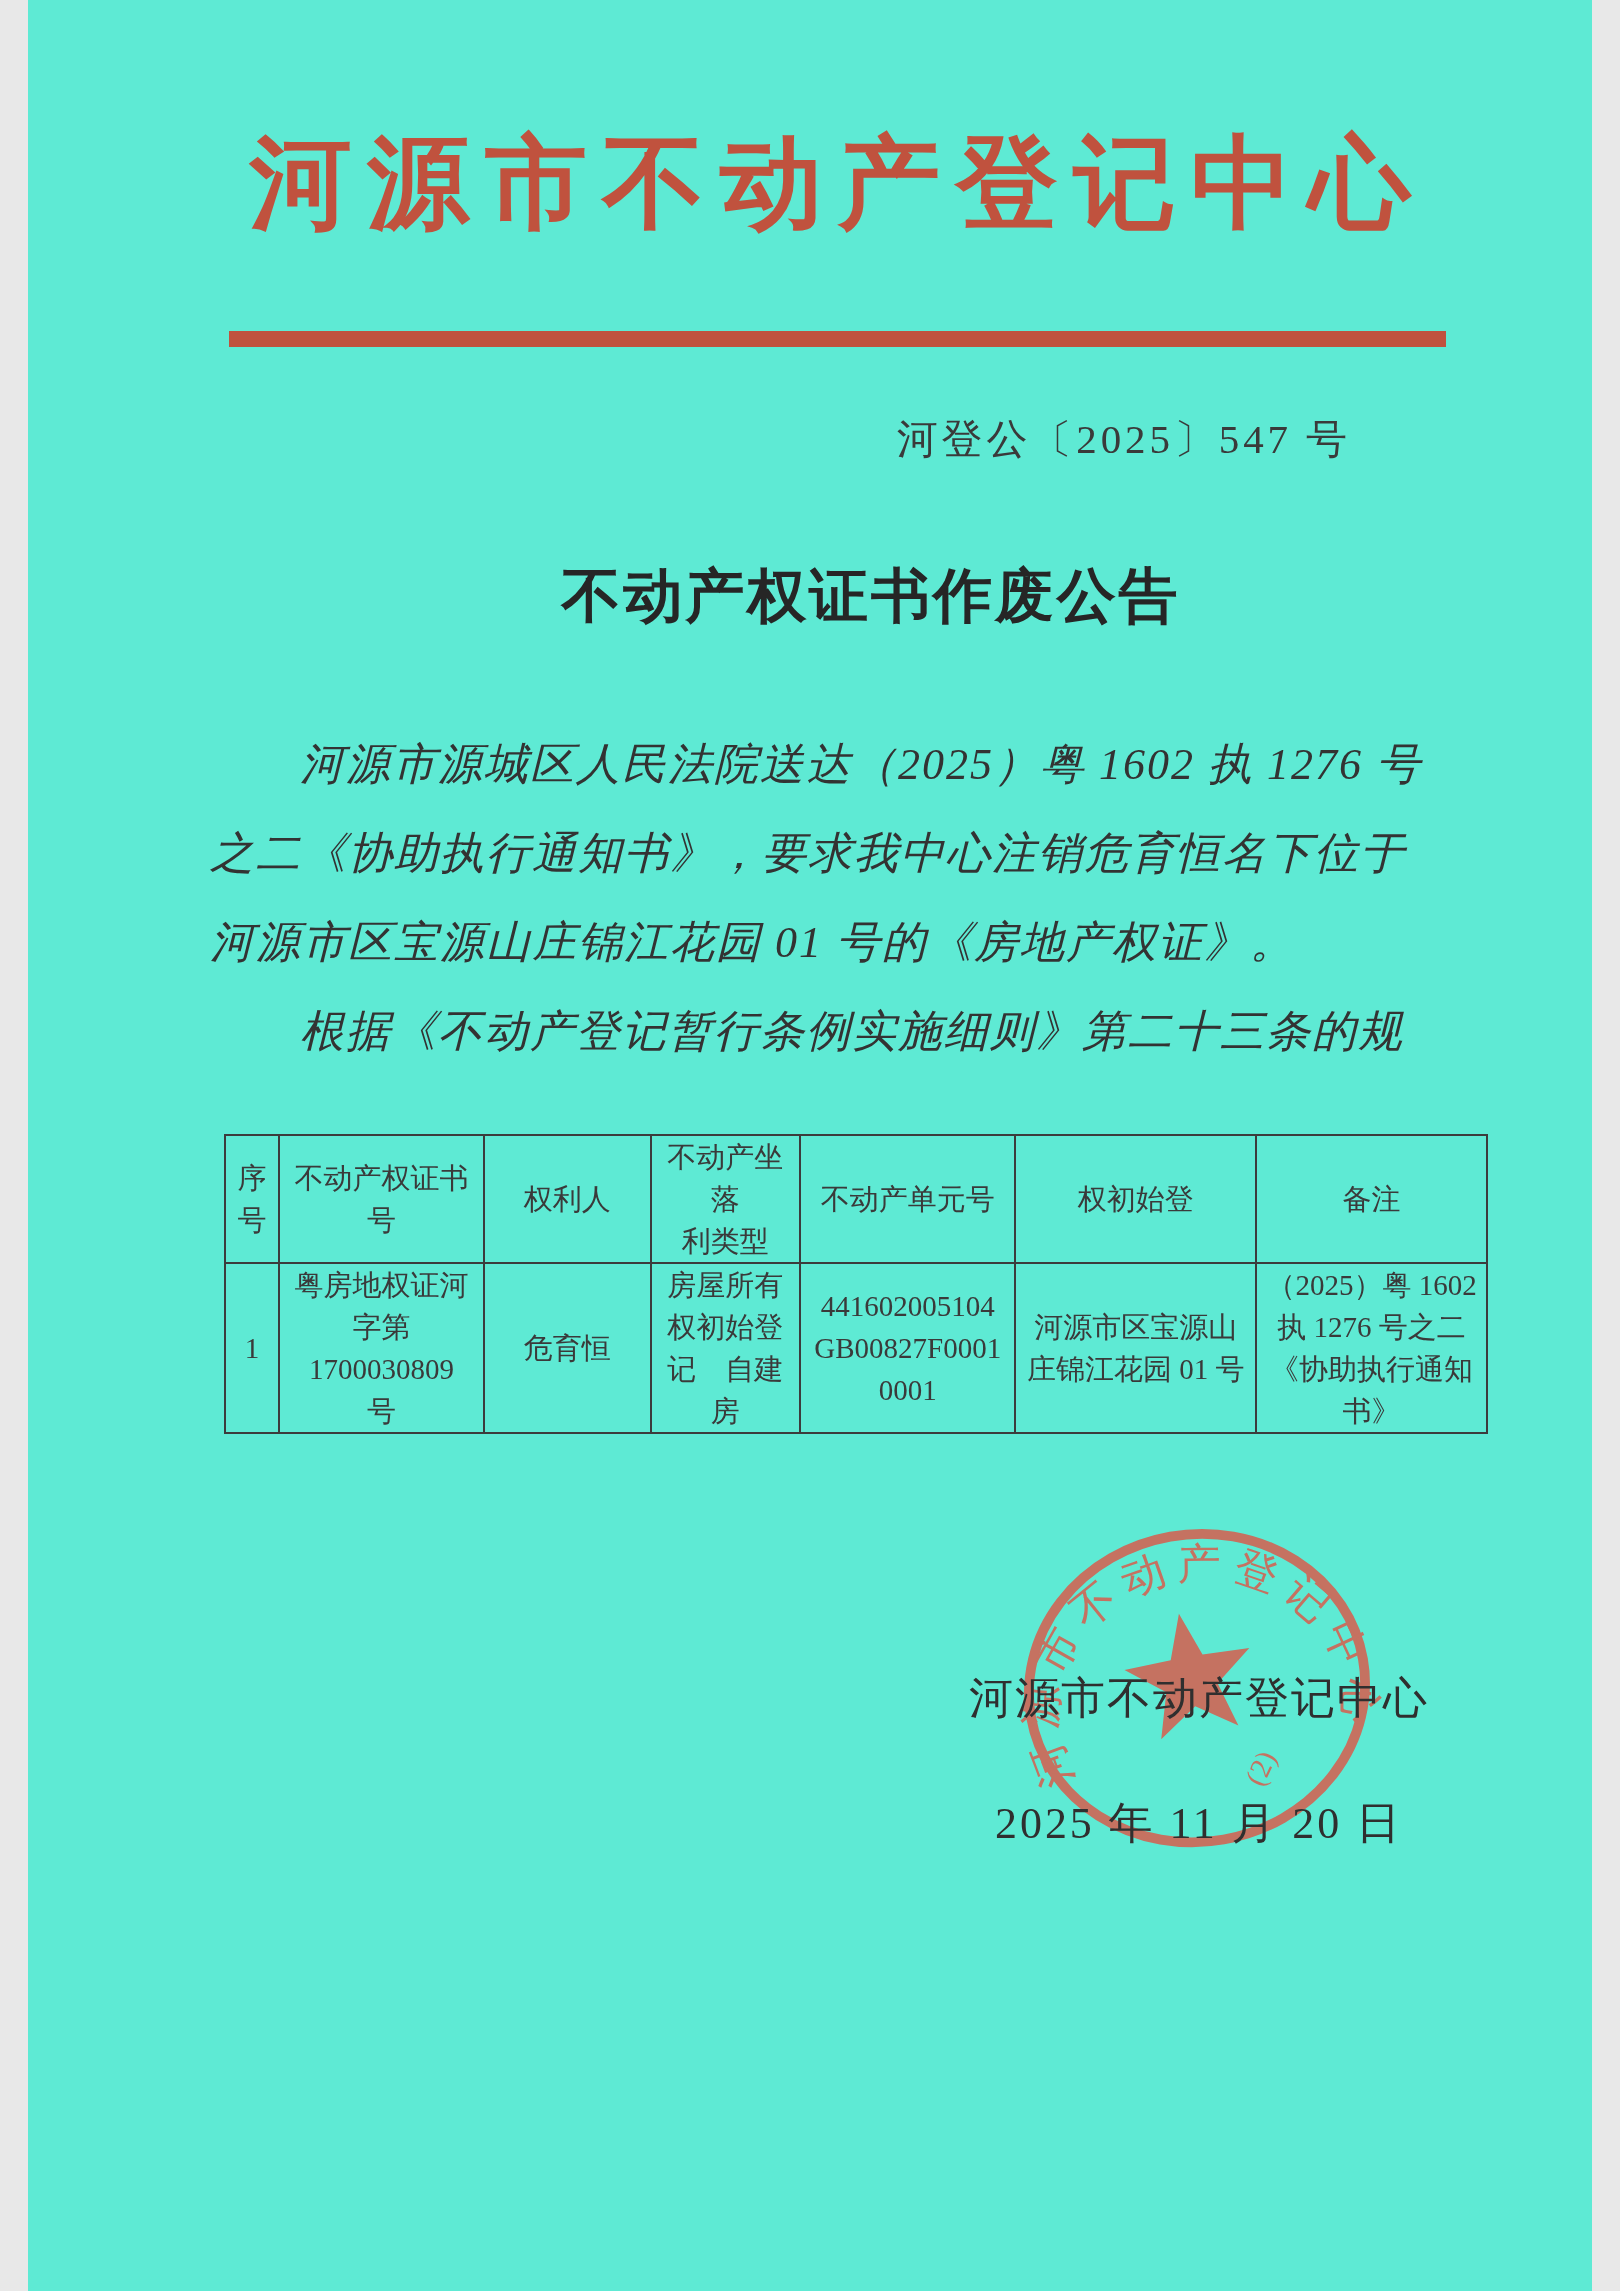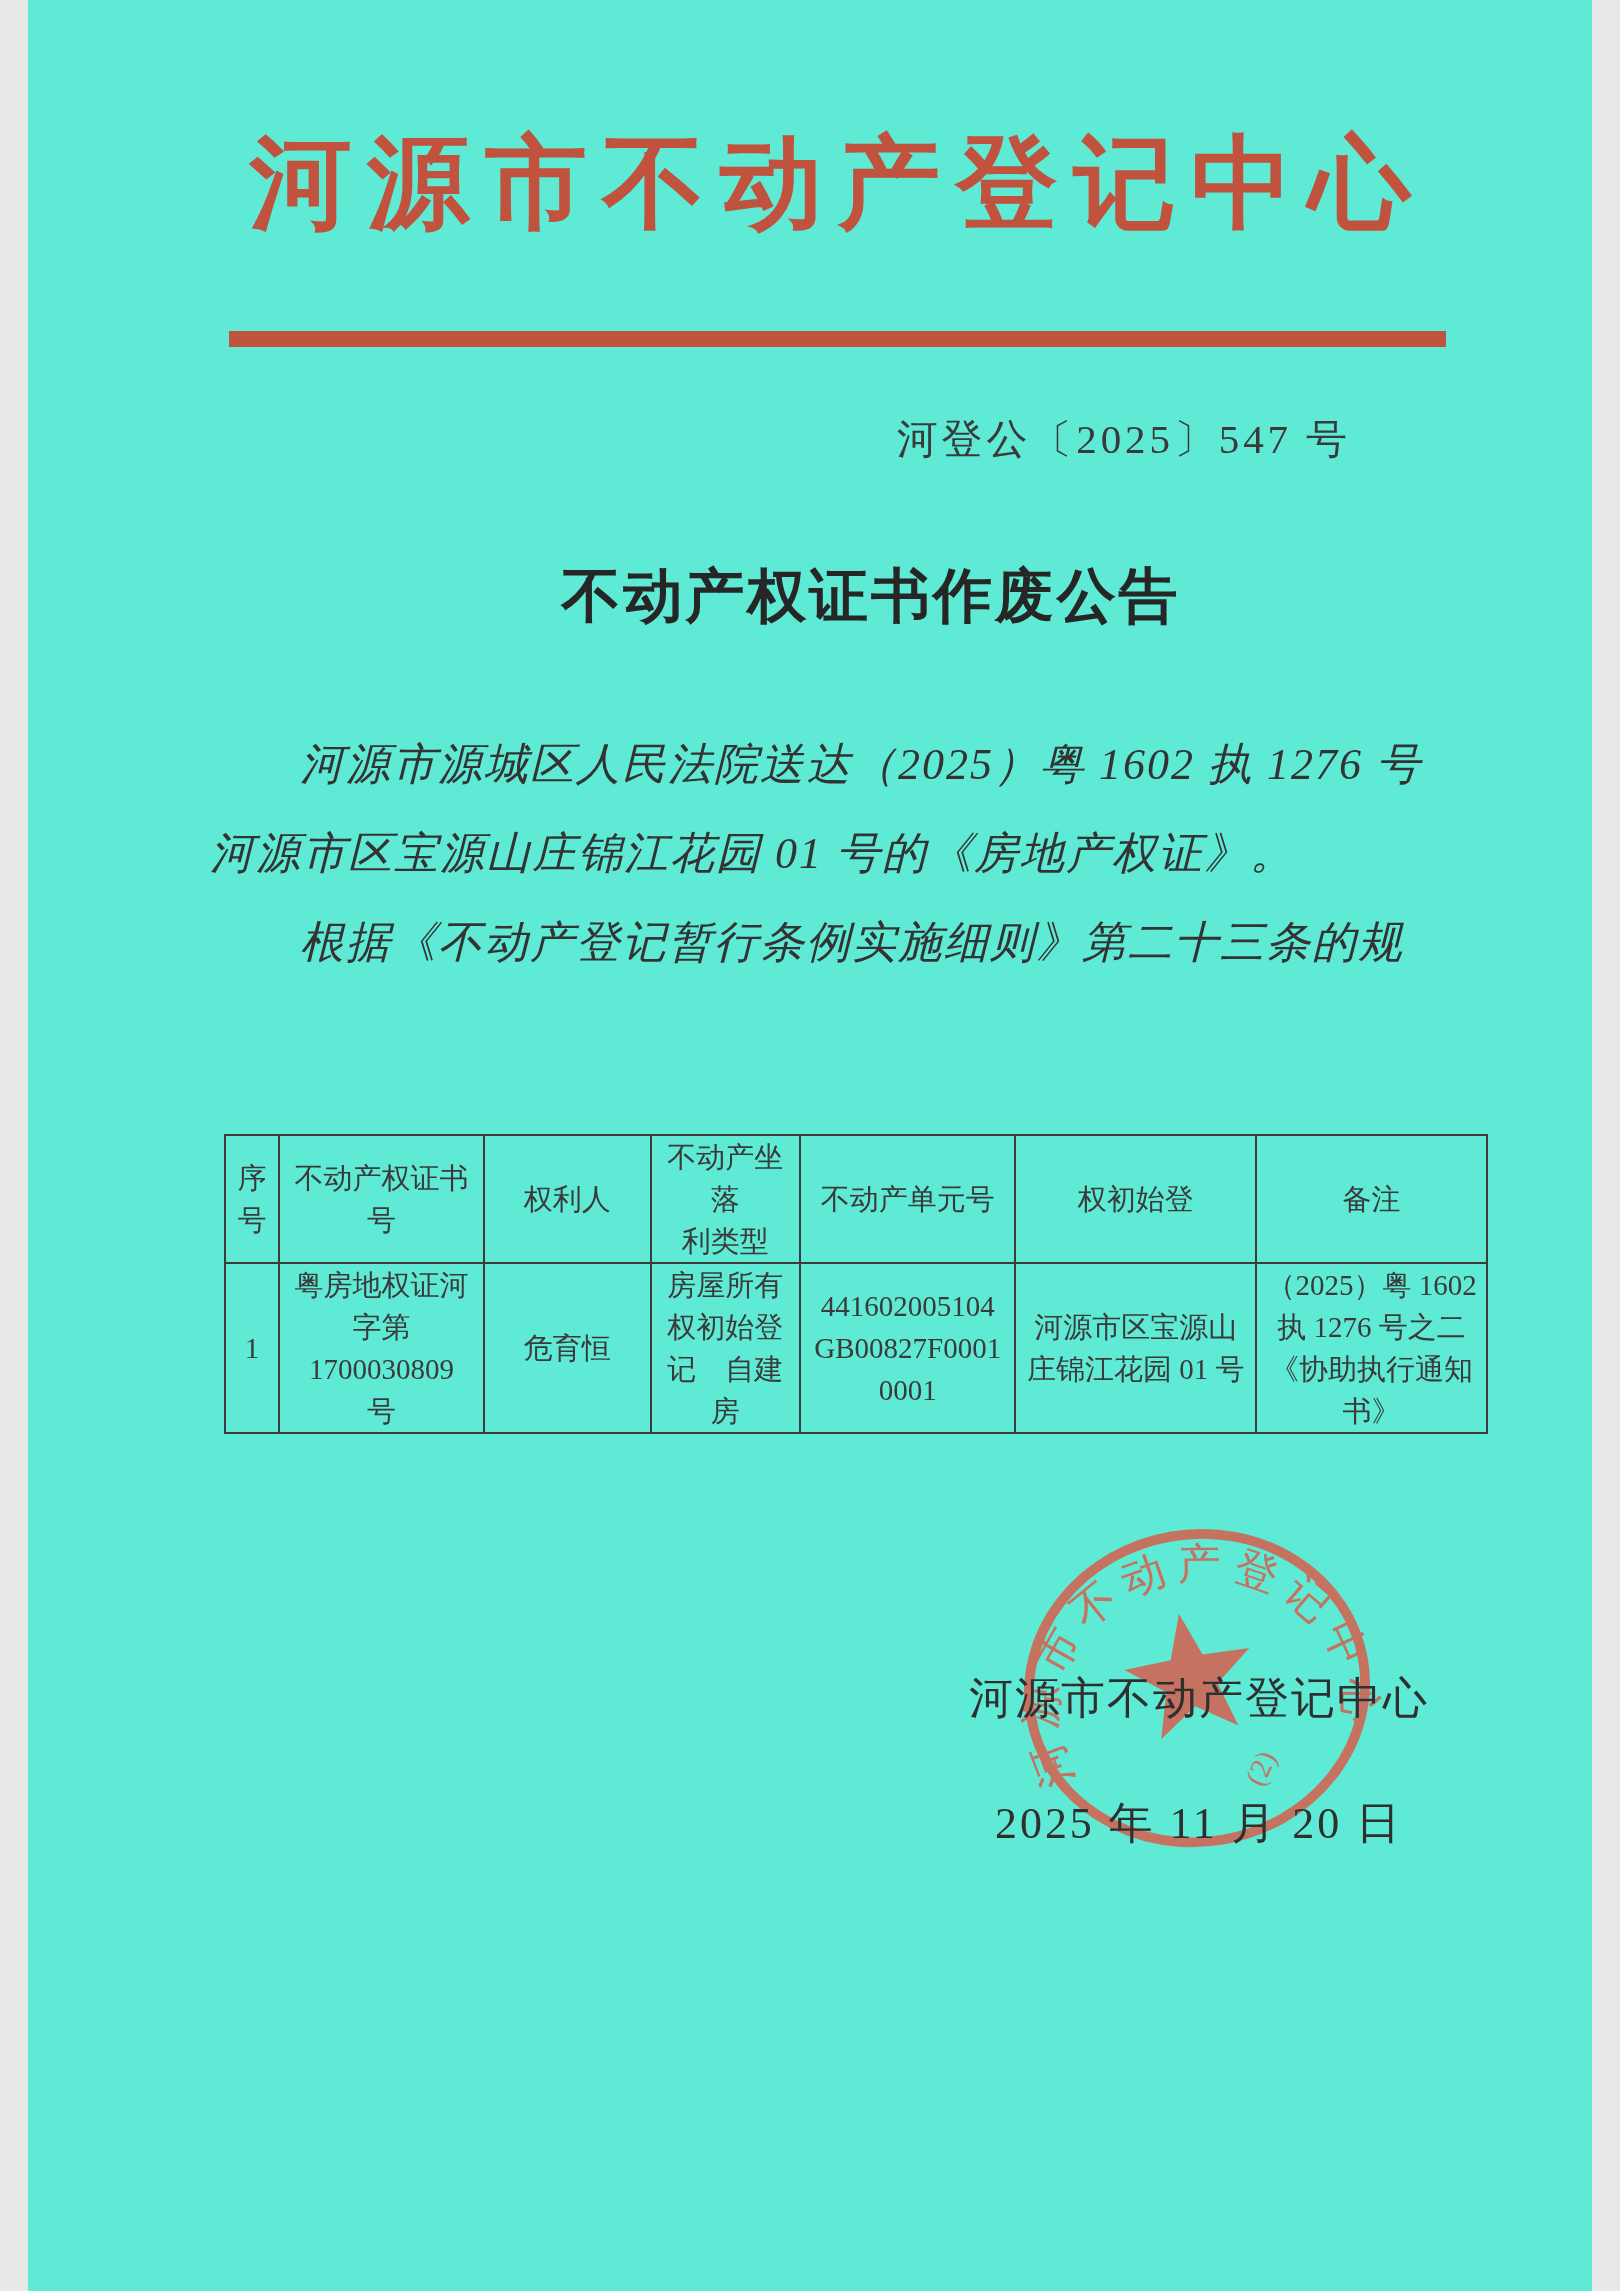--- a/index.html
+++ b/index.html
@@ -97,20 +97,21 @@
 
   <div class="abs org-title">河源市不动产登记中心</div>
   <div class="abs red-rule"></div>
 
   <div class="abs doc-number">河登公〔2025〕547 号</div>
 
   <div class="abs notice-title">不动产权证书作废公告</div>
 
   <div class="abs body-block">
     <div class="body-line indent">河源市源城区人民法院送达（2025）粤 1602 执 1276 号</div>
+    <div class="body-line">之二《协助执行通知书》，要求我中心注销危育恒名下位于</div>
     <div class="body-line">河源市区宝源山庄锦江花园 01 号的《房地产权证》。</div>
     <div class="body-line indent">根据《不动产登记暂行条例实施细则》第二十三条的规</div>
   </div>
 
   <div class="abs tbl-wrap">
     <table class="notice">
       <colgroup>
         <col class="c0">
           <col class="c1">
           <col class="c2">

